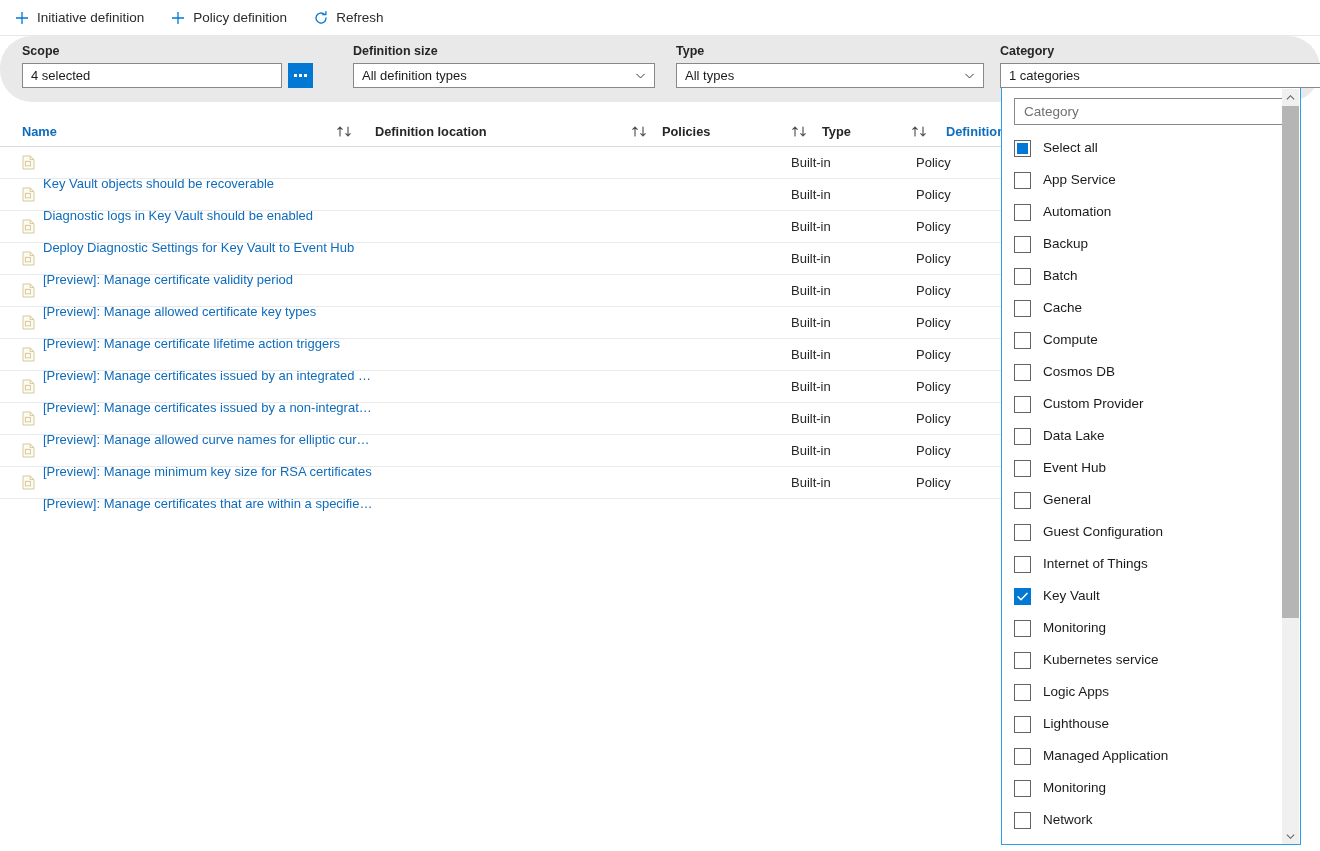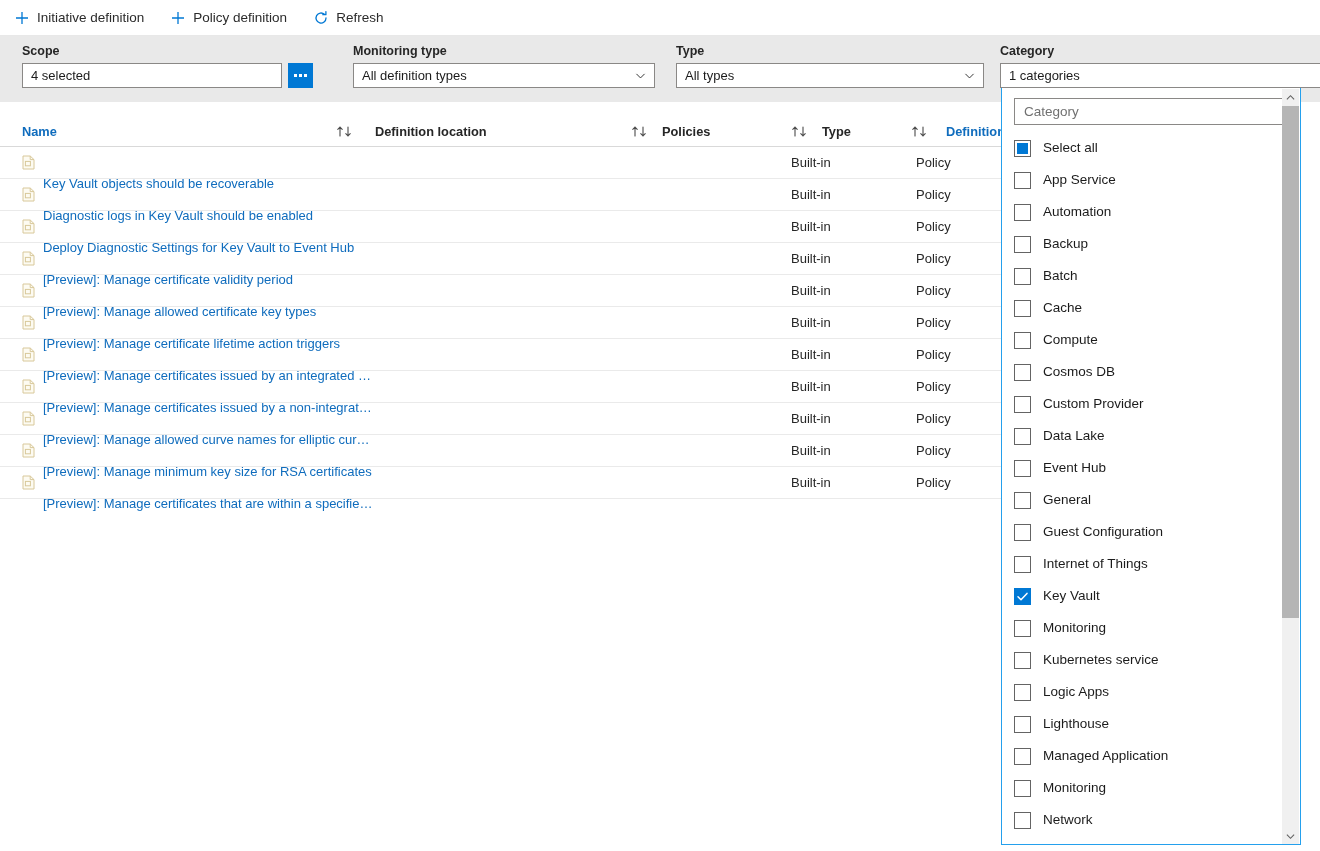--- a/index.html
+++ b/index.html
@@ -29,20 +29,21 @@
     font-family: "Liberation Sans", sans-serif; font-size: 13.5px;
     color: #2b2b2b; white-space: nowrap;
   }
   .tb-icon { width: 16px; height: 16px; flex: 0 0 16px; display: block; color: #0078d4; }
   .tb-label { line-height: 1; }
 
   
   .filterbar {
     position: absolute; left: 0; top: 36px; width: 1320px; height: 66px;
     background: #e9e9e9;
+    border-radius: 32px;
   }
   .fgroup { position: absolute; top: 8px; }
   .flabel {
     font-size: 12.5px; font-weight: bold; color: #262626;
     margin-bottom: 5px; line-height: 14px;
   }
   .fctrl { display: flex; align-items: center; gap: 6px; }
   .finput {
     height: 25px; background: #ffffff; border: 1px solid #8a8886;
     display: flex; align-items: center; padding: 0 8px;
@@ -199,21 +200,21 @@
         </div>
         <button class="ellipsis-btn">
           <span></span>
           <span></span>
           <span></span>
         </button>
       </div>
     </div>
 
     <div class="fgroup" id="grp-deftype">
-      <div class="flabel">Monitoring type</div>
+      <div class="flabel">Definition size</div>
       <div class="fselect">
         <span>All definition types</span>
         <span class="chev">
           <svg viewBox="0 0 16 16">
               <path d="M3 6l5 5 5-5" stroke="currentColor" stroke-width="1.2" fill="none"></path>
             </svg>
         </span>
       </div>
     </div>
 

